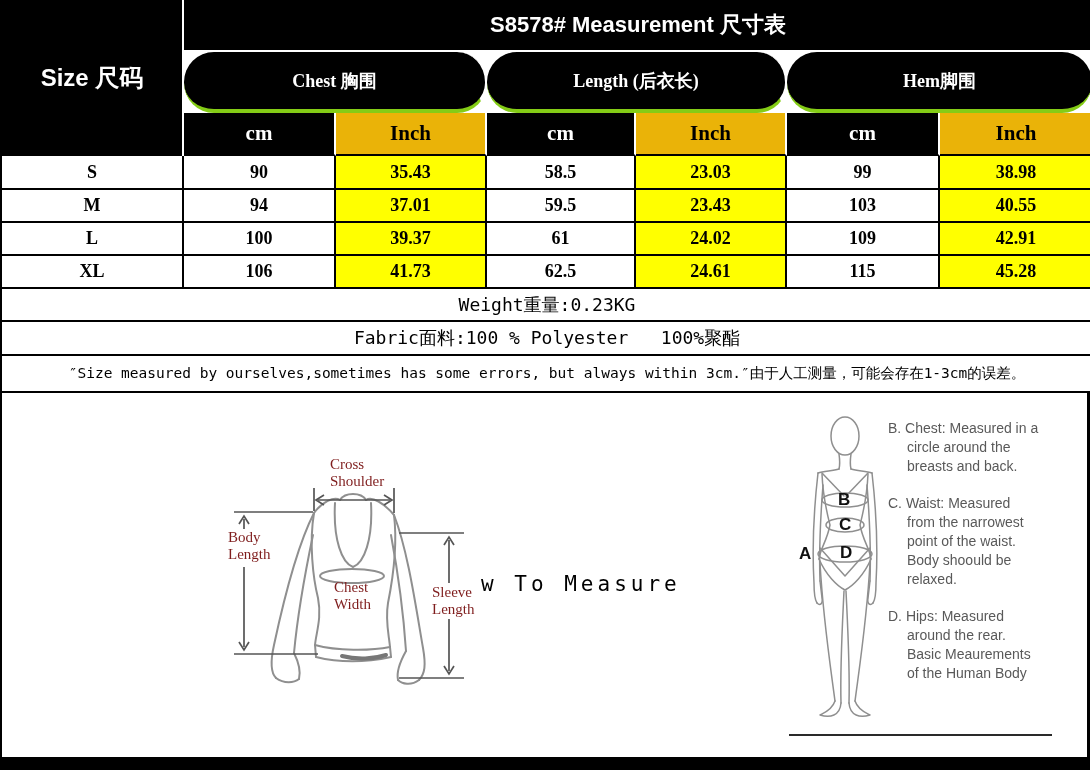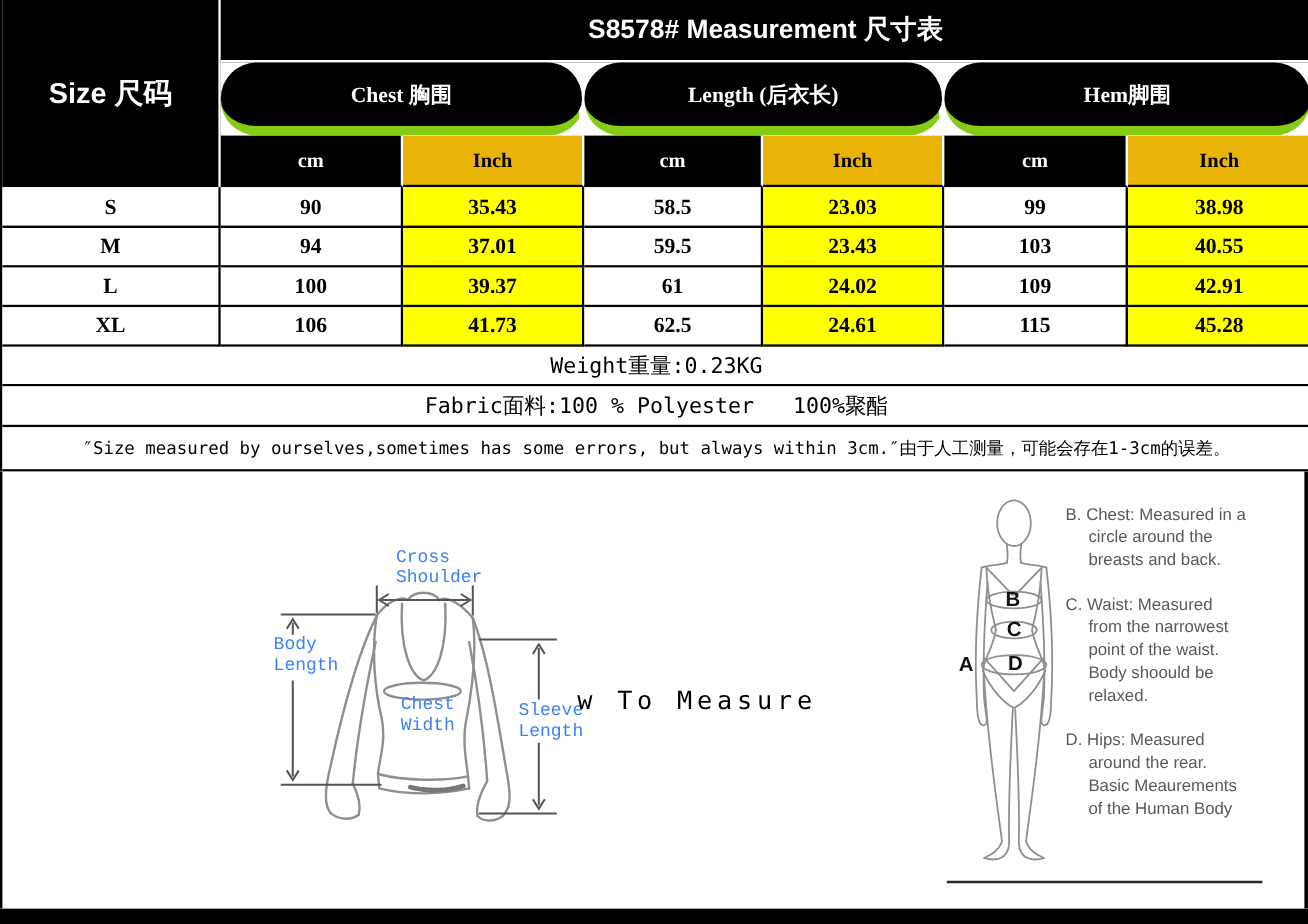--- a/index.html
+++ b/index.html
@@ -11,44 +11,44 @@
   table.size-table{border-collapse:separate;border-spacing:0;table-layout:fixed;
     width:1090px;border-left:2px solid #000;border-right:3px solid #000;}
   td{padding:0;text-align:center;vertical-align:middle;overflow:hidden;}
 
   .dark{background:#000;color:#fff;}
   .size-cell{border-right:2px solid #fff;font-weight:bold;font-size:24px;
     font-family:"Liberation Sans",sans-serif;}
   .title-cell{border-bottom:2px solid #fff;font-weight:bold;font-size:22px;
     font-family:"Liberation Sans",sans-serif;}
   .r-title td{height:52px;}
-  .r-group td{height:61px;border-right:2px solid #fff;border-bottom:8px solid #84cc16;
+  .r-group td{height:61px;border-right:2px solid #fff;border-bottom:4px solid #84cc16;
     font-family:"Liberation Serif",serif;font-weight:bold;font-size:18px;border-radius:30px;}
   .r-group td:last-child{border-right:none;}
   .r-unit td{height:43px;border-right:2px solid #fff;border-bottom:2px solid #000;
-    font-family:"Liberation Serif",serif;font-weight:bold;font-size:17px;}
+    font-family:"Liberation Serif",serif;font-weight:bold;font-size:21px;}
   .r-unit td:last-child{border-right:none;}
   .ycell{background:#eab308;color:#000;}
   .r-data td{height:33px;border-right:2px solid #000;border-bottom:2px solid #000;
     background:#fff;font-family:"Liberation Serif",serif;font-weight:bold;font-size:18px;color:#000;}
   .row-s td{height:34px;}
   .r-data td:last-child{border-right:none;}
   .r-data td.ycell{background:#FFFF00;}
   .r-full td{border-bottom:2px solid #000;background:#fff;color:#000;
     font-family:"DejaVu Sans Mono",monospace;white-space:pre;}
   .r-weight td{height:33px;font-size:18px;}
   .r-fabric td{height:34px;font-size:18px;}
   .r-note td{height:37px;font-size:14.5px;}
 
   
   .guide{position:relative;width:1090px;height:364px;background:#fff;
     border-left:2px solid #000;border-right:3px solid #000;}
   .guide svg{position:absolute;left:0;top:0;pointer-events:none;}
-  .g-label{position:absolute;color:#3b82f6;font-size:15px;line-height:17px;
-    white-space:pre-line;font-family:Liberation Mono, monospace;}
+  .g-label{position:absolute;color:#7f1d1d;font-size:15px;line-height:17px;
+    white-space:pre-line;font-family:Liberation Serif, serif;}
   .g-letter{position:absolute;color:#111;font-weight:bold;font-size:17px;
     font-family:"Liberation Sans",sans-serif;}
   .g-heading{position:absolute;left:479px;top:179px;color:#000;font-size:21px;
     letter-spacing:4px;font-family:"DejaVu Sans Mono",monospace;}
   .m-items{position:absolute;left:886px;top:26px;width:185px;color:#595959;
     font-size:14px;line-height:19px;font-family:"Liberation Sans",sans-serif;}
   .m-item{white-space:pre-line;padding-left:19px;text-indent:-19px;margin:0 0 18px 0;}
 
   .bottom-bar{width:1090px;height:13px;background:#000;}
 </style>

